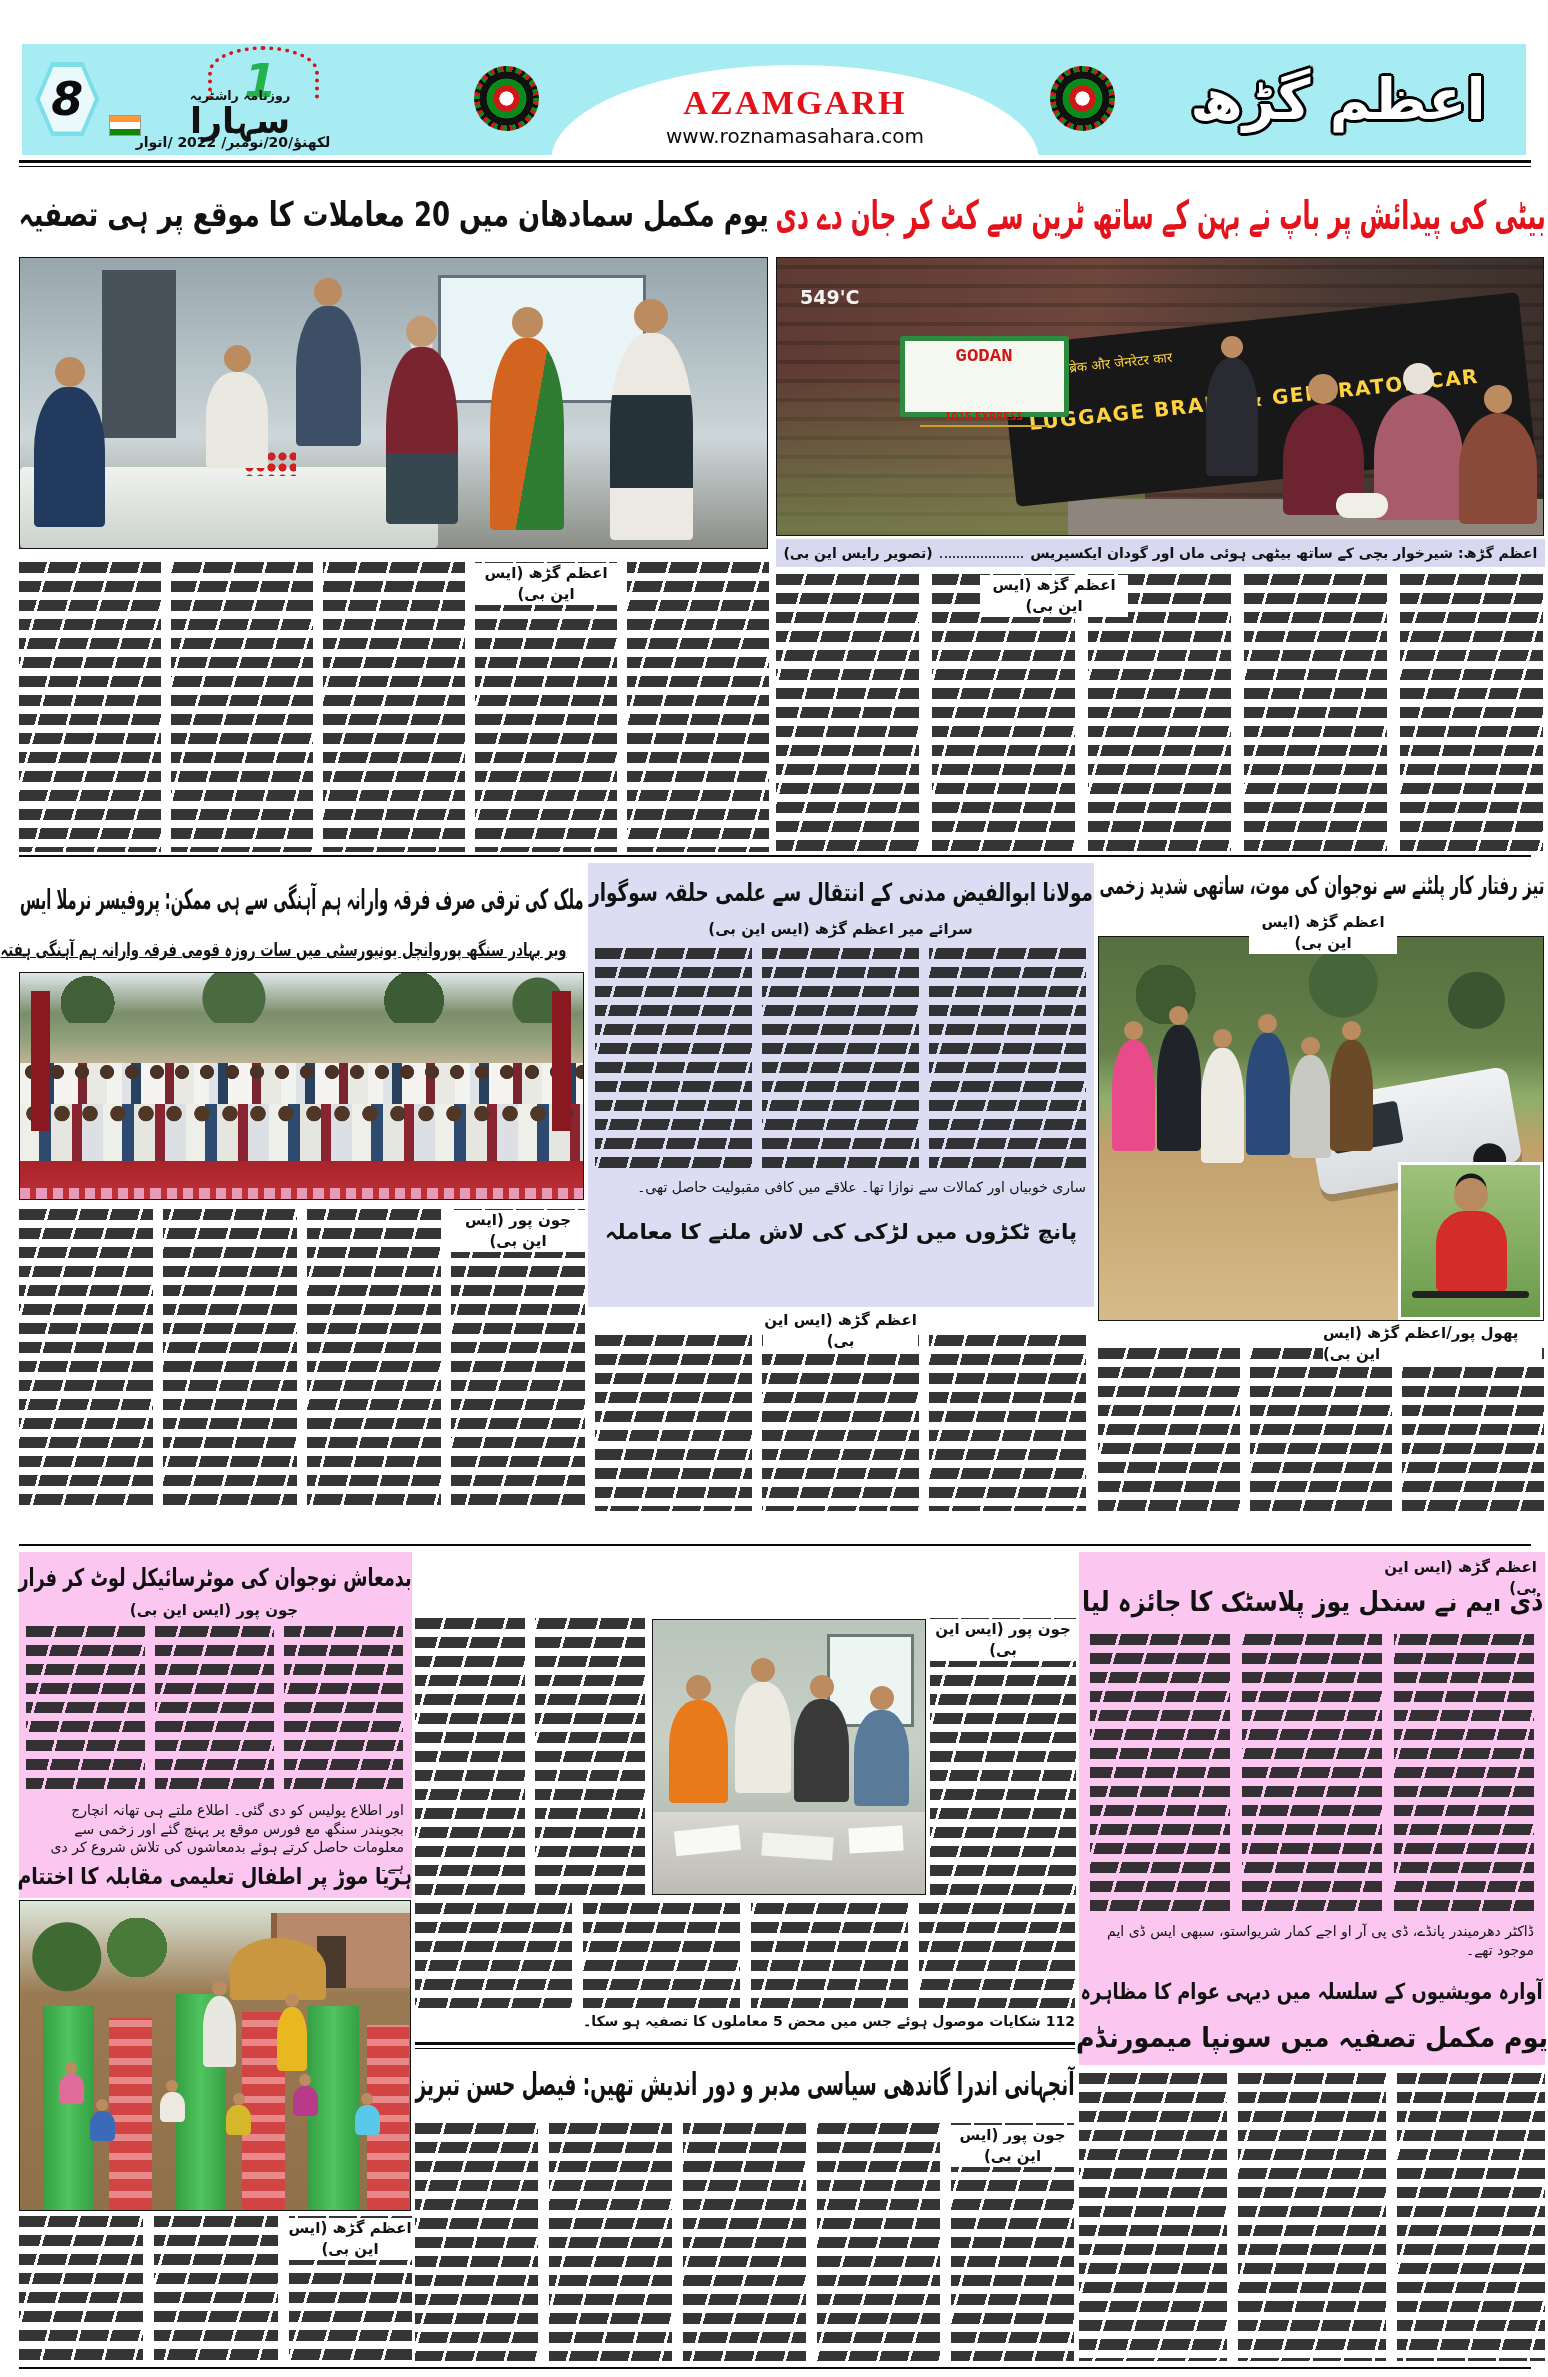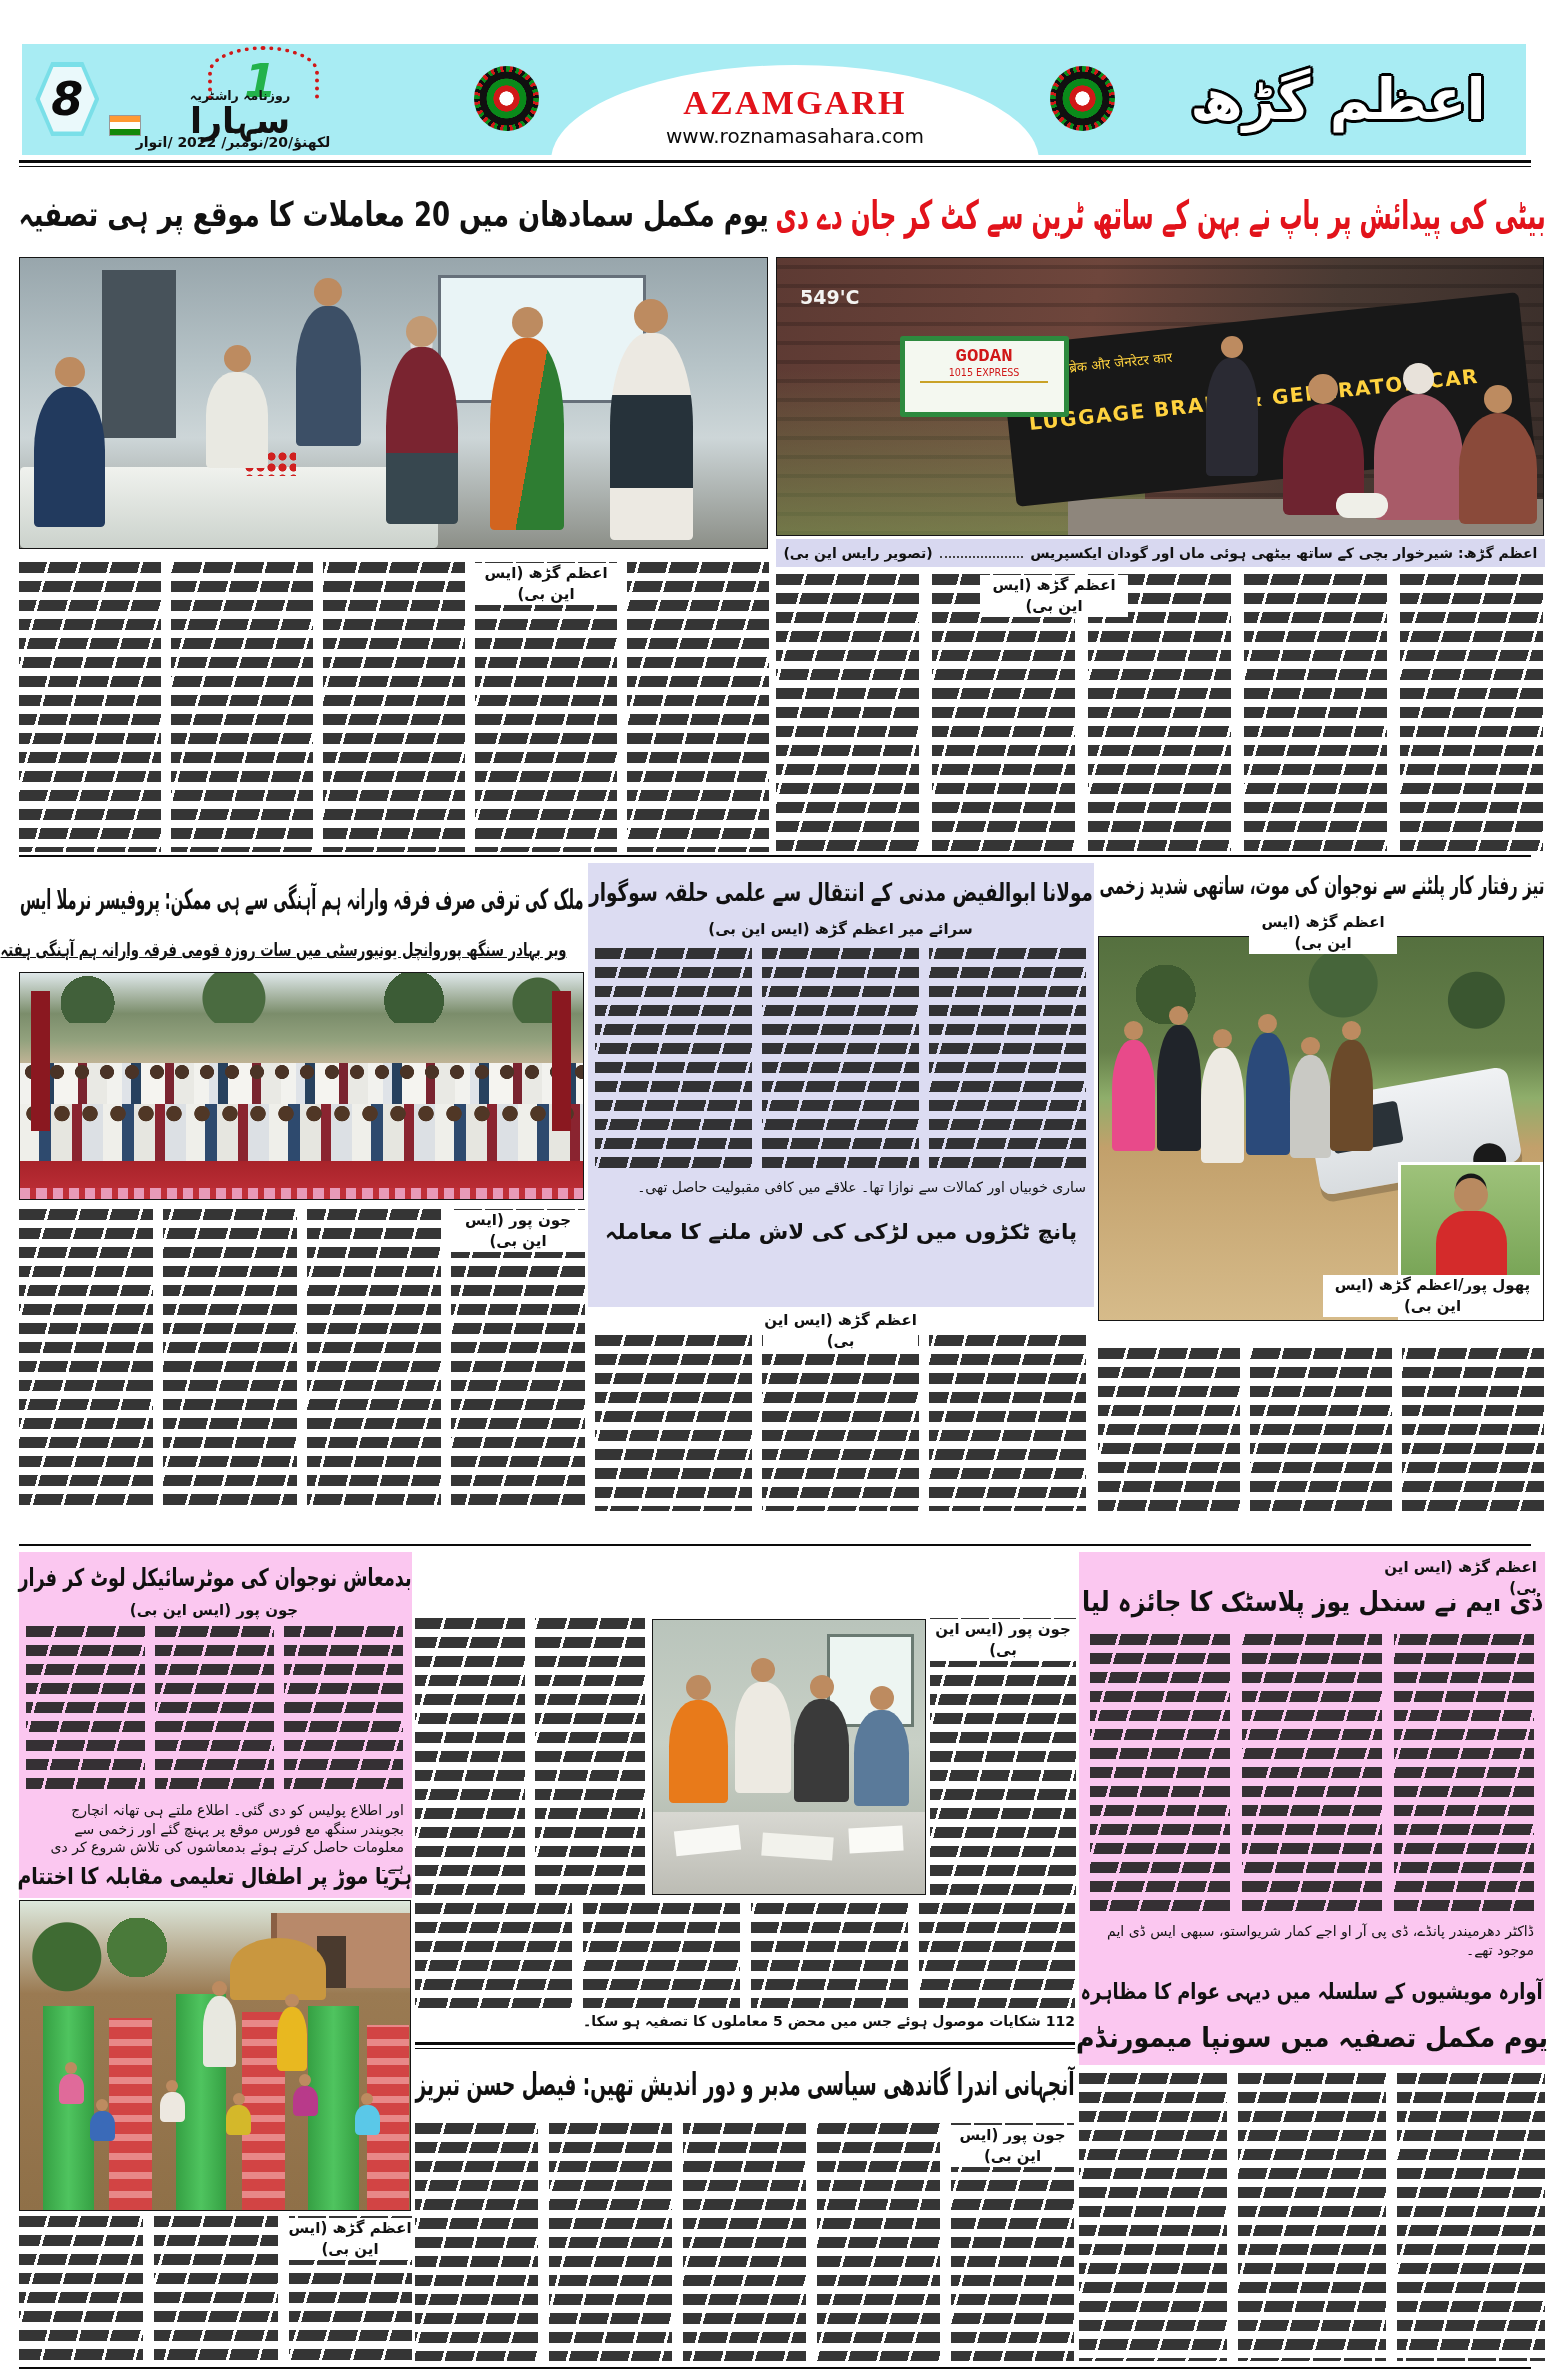--- a/index.html
+++ b/index.html
@@ -127,21 +127,21 @@
     <div class="ps" style="inset:0;background:repeating-linear-gradient(0deg,rgba(0,0,0,.18) 0 4.4px,transparent 4.4px 19px);"></div>
     <div class="ps" style="left:0;bottom:0;width:48%;height:60%;background:linear-gradient(180deg,transparent,rgba(130,170,90,.55));"></div>
     <div class="ps" style="left:38%;bottom:0;right:0;height:13%;background:#8E867C;"></div>
     <div class="ps" style="left:30%;top:22%;width:68%;height:58%;background:#181818;transform:rotate(-6deg);border-radius:6px;">
       <div class="ps" style="left:6%;top:12%;color:#FFD23F;font-size:13.3px;">सामान ब्रेक और जेनरेटर कार</div>
       <div class="ps" style="left:4%;top:42%;color:#FFD23F;font-size:20px;font-weight:bold;letter-spacing:1.5px;">LUGGAGE BRAKE &amp; GENERATOR CAR</div>
     </div>
     <div class="ps" style="left:3%;top:10%;color:#F4F4F2;font-size:19px;font-weight:bold;">549'C</div>
     <div class="ps" style="left:16%;top:28%;width:159px;height:71px;background:#F4F8F0;border:5.2px solid #2D8A3E;border-radius:3px;text-align:center;">
       <div style="color:#D01818;font-weight:bold;font-size:19px;margin-top:4.4px;font-family:Liberation Mono, monospace;">GODAN</div>
-      <div style="color:#D01818;font-size:9.6px;font-weight:normal;">1015 EXPRESS</div>
+      <div style="color:#D01818;font-size:9.6px;font-weight:bold;margin-top:44px;">1015 EXPRESS</div>
       <div style="margin:3px auto 0;width:80%;height:2.2px;background:#C9A227;"></div>
     </div>
     <div class="person" style="left:56%;top:28%;width:52px;">
         <div class="h" style="width:22px;height:22px;"></div>
         <div class="b" style="height:118px;background:#2A2A33;"></div>
       </div>
     <div class="person" style="left:66%;top:42%;width:81px;">
         <div class="h" style="width:30px;height:30px;"></div>
         <div class="b" style="height:111px;background:#6E2430;border-radius:50% 50% 6px 6px;"></div>
       </div>
@@ -235,21 +235,21 @@
     <div class="person" style="left:52%;top:22%;width:43px;">
         <div class="h" style="width:19px;height:19px;"></div>
         <div class="b" style="height:111px;background:#6B4A2A;"></div>
       </div>
     <div class="ps" style="right:0;bottom:0;width:139px;height:152px;border:3px solid #fff;background:linear-gradient(#9EC27A,#6B9A4A);">
       <div class="ps" style="left:50%;top:13.3px;width:34px;height:34px;margin-left:-17px;background:#B98A60;border-radius:50%;box-shadow:0 -6px 0 -1.5px #181818;"></div>
       <div class="ps" style="left:50%;top:46px;width:71px;height:81px;margin-left:-35px;background:#D42B2B;border-radius:40% 40% 6px 6px;"></div>
       <div class="ps" style="left:8%;bottom:19px;width:84%;height:7.4px;background:#222;border-radius:4.4px;"></div>
     </div>
   </div>
-  <div class="byl" style="left:1323px;top:1275px;width:219px;text-align:center;">پھول پور/اعظم گڑھ (ایس این بی)</div>
+  <div class="byl" style="left:1323px;top:1323px;width:219px;text-align:left;">پھول پور/اعظم گڑھ (ایس این بی)</div>
   <div class="greek" style="left:1098px;top:1348px;width:447px;height:163px;--cw:142px;--pw:152px;"></div>
 
   <div class="rule" style="left:18.5px;top:1544px;width:1512px;height:2.2px;"></div>
 
   <div class="pinkbox" style="left:18.5px;top:1552px;width:393px;height:346px;"></div>
   <div class="hl" style="left:18.5px;top:1557px;width:393px;height:41px;">
     <span class="fit" style="font-size: 24.4px; transform: scaleX(0.719892); transform-origin: center center;">بدمعاش نوجوان کی موٹرسائیکل لوٹ کر فرار</span>
   </div>
   <div class="byl" style="left:118px;top:1600px;width:192px;background:#FBC7F0;">جون پور (ایس این بی)</div>
   <div class="greek" style="left:26px;top:1626px;width:378px;height:170px;--cw:119px;--pw:129px;--gc:#FBC7F0;"></div>

